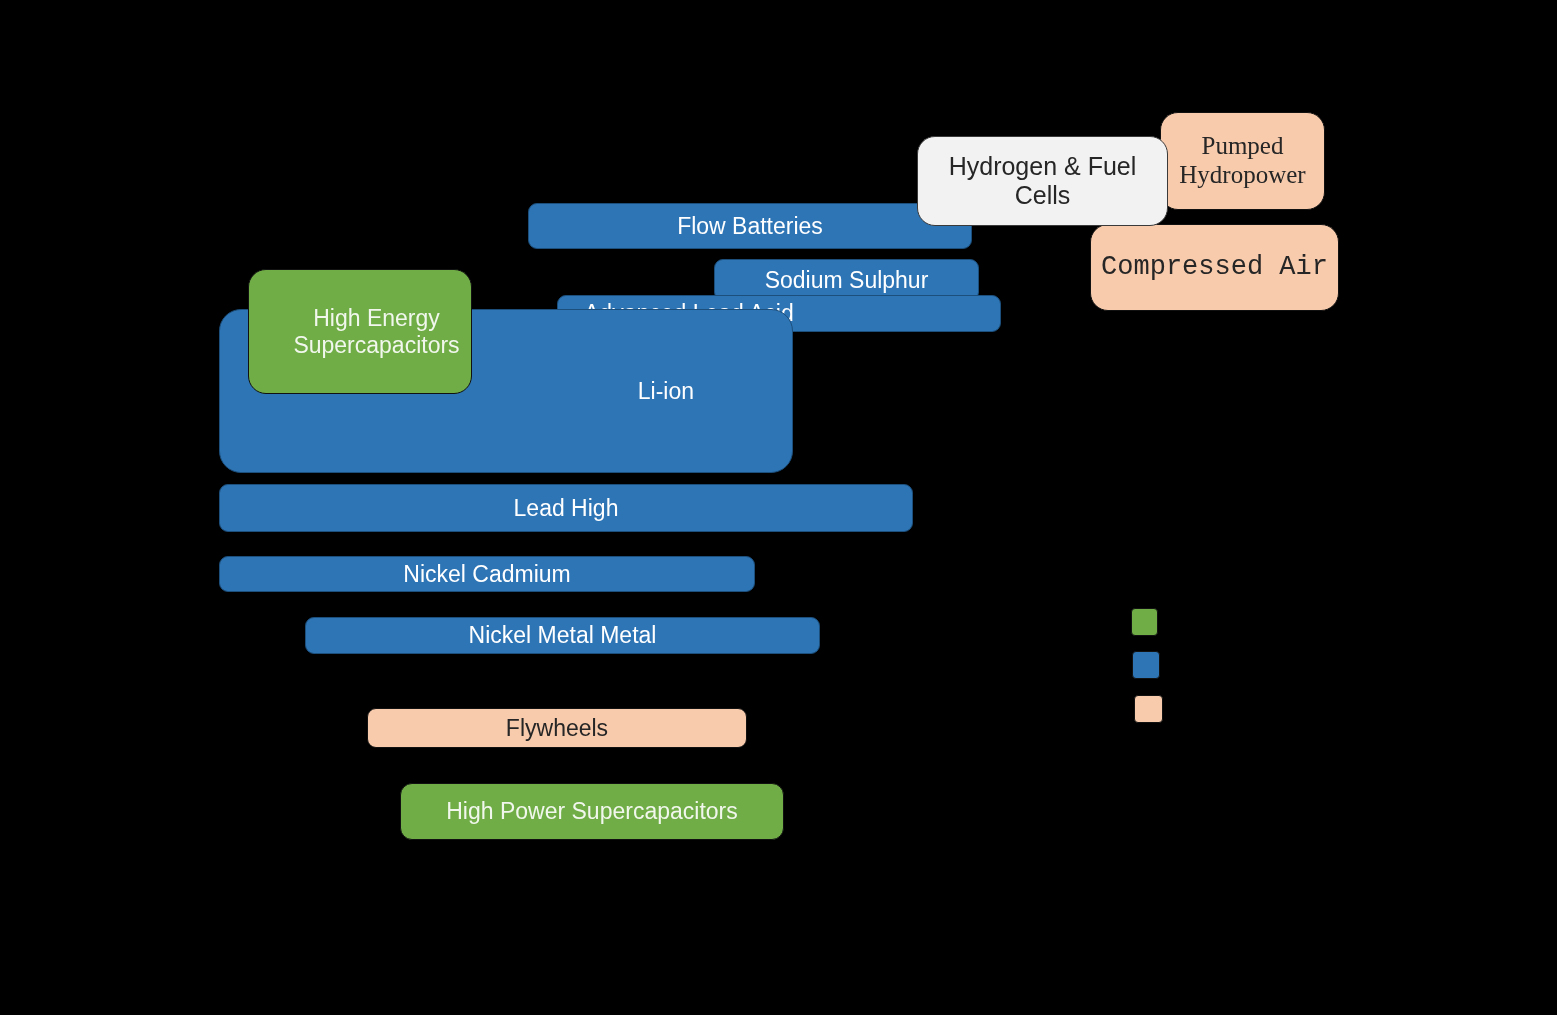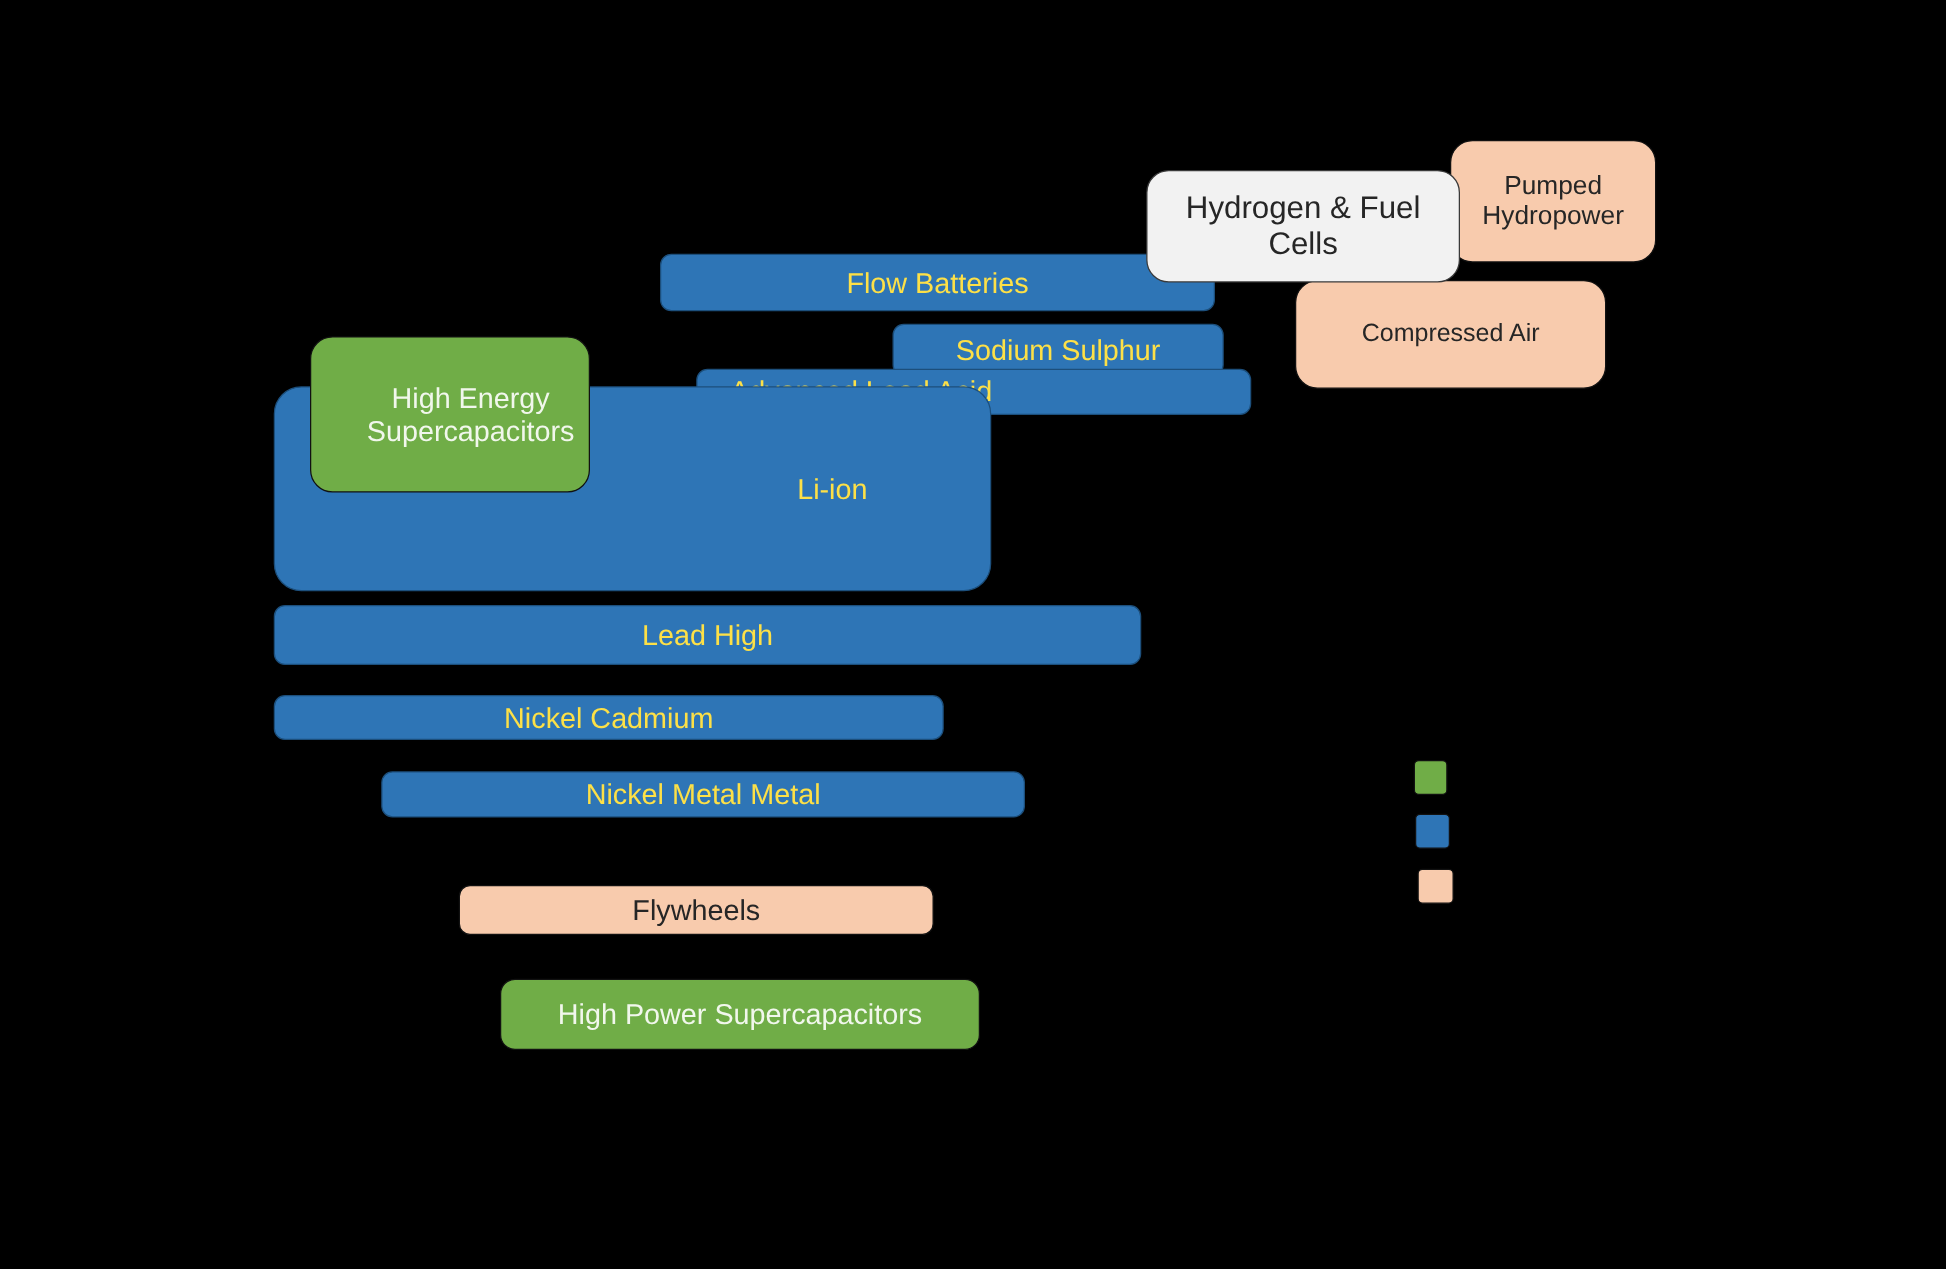--- a/index.html
+++ b/index.html
@@ -26,21 +26,21 @@
     justify-content: center;
     text-align: center;
     line-height: 1.15;
     border-radius: 14px;
     border: 1px solid #111111;
     padding: 2px 8px;
     white-space: pre-line;
   }
   .blue {
     background: #2E75B6;
-    color: #fde047;
+    color: #ffffff;
     border-color: #1c4f7c;
   }
   .green {
     background: #70AD47;
     color: #F1F7EC;
     border-color: #111111;
   }
   .peach {
     background: #F8CBAD;
     color: #262626;
@@ -73,24 +73,24 @@
   }
   .legend-group {
     position: absolute;
   }
 </style>
 </head>
 <body>
 
 <div id="canvas">
 
-  <div class="node peach rounded-lg" style="left:1160px; top:112px; width:165px; height:98px; font-size:21px;">Pumped
+  <div class="node peach rounded-lg" style="left:1160px; top:112px; width:165px; height:98px; font-size:25px;font-family:Liberation Serif, serif;">Pumped
 Hydropower</div>
 
-  <div class="node peach rounded-lg" style="left:1036px; top:224px; width:249px; height:87px; font-size:20px;">Compressed Air</div>
+  <div class="node peach rounded-lg" style="left:1090px; top:224px; width:249px; height:87px; font-size:27px;font-family:Liberation Mono, monospace;">Compressed Air</div>
 
   <div class="node blue flat" style="left:528px; top:203px; width:444px; height:46px; font-size:23px;">Flow Batteries</div>
 
   <div class="node blue flat" style="left:714px; top:259px; width:265px; height:42px; font-size:23px;">Sodium Sulphur</div>
 
   <div class="node blue flat label-left" style="left:557px; top:295px; width:444px; height:37px; font-size:23px;">Advanced Lead Acid</div>
 
   <div class="node blue label-right" style="left:219px; top:309px; width:574px; height:164px; font-size:23px; border-radius:22px; padding-right:98px;">Li-ion</div>
 
   <div class="node green rounded-lg" style="left:248px; top:269px; width:224px; height:125px; font-size:23px;padding-left:41px;">High Energy

